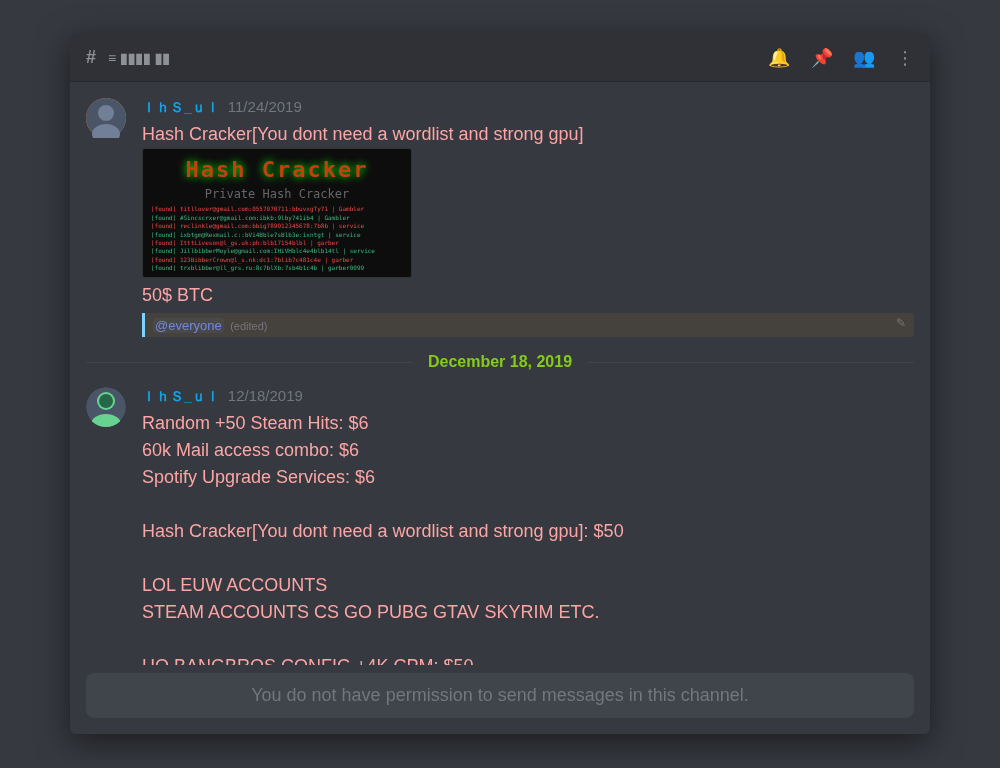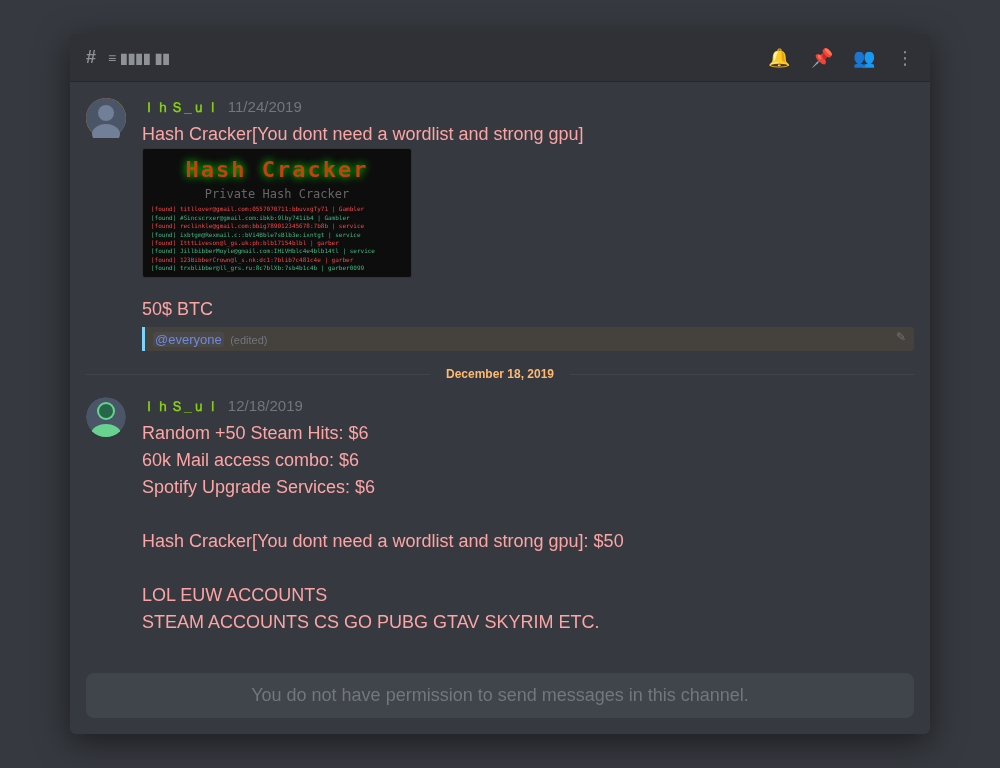--- a/index.html
+++ b/index.html
@@ -183,43 +183,43 @@
       align-items: center;
       gap: 16px;
       margin: 16px 0;
     }
     .date-separator-line {
       flex: 1;
       height: 1px;
       background: #40444b;
     }
     .date-separator-text {
-      font-size: 12px;
-      color: #fdba74;
+      font-size: 16px;
+      color: #84cc16;
       font-weight: 600;
       white-space: nowrap;
     }
     
     .bottom-bar {
       background: #36393f;
       padding: 8px 16px 16px;
       flex-shrink: 0;
     }
     .no-permission-bar {
       background: #40444b;
       border-radius: 8px;
       padding: 12px 16px;
       color: #72767d;
       font-size: 18px;
       text-align: center;
     }
 
     
     .username-tag {
-      color: #84cc16;
+      color: #0ea5e9;
       font-size: 14px;
       font-weight: 600;
     }
   </style>
 </head>
 <body>
 
 <div class="outer-wrapper">
 
   <div class="top-bar">
@@ -261,21 +261,21 @@
             <div class="terminal-line-red">[found] titllover@gmail.com:0557070711:bbuvxgTy71 | Gambler</div>
             <div class="terminal-line-green">[found] #Sincscrxer@gmail.com:ibkb:9lby741ib4 | Gambler</div>
             <div class="terminal-line-red">[found] reclinkle@gmail.com:bbig789012345678:7b8b | service</div>
             <div class="terminal-line-green">[found] ixbtgm@Rexmail.c::bVi4Bble7sBlb3e:ixntgt | service</div>
             <div class="terminal-line-red">[found] ItttLiveson@l_gs.uk:ph:blb17154blbl | garber</div>
             <div class="terminal-line-green">[found] JillbibberMoyle@gmail.com:IHiVHblc4e4blb14tl | service</div>
             <div class="terminal-line-red">[found] 123BibberCrown@l_s.nk:dc1:7blib7c481c4e | garber</div>
             <div class="terminal-line-green">[found] trxblibber@ll_grs.ru:8c7blXb:7sb4b1c4b | garber0099</div>
           </div>
         </div>
-        <div class="message-text" style="margin-top:18px;">50$ BTC</div>
+        <div class="message-text" style="margin-top:4px;">50$ BTC</div>
 
         <div style="margin-top:4px; border-left:3px solid #7dd3fc; padding: 3px 8px; background: rgba(250,166,26,0.08); border-radius: 0 3px 3px 0;">
           <span class="mention">@everyone</span>
           <span class="mention-edited">(edited)</span>
           <span style="float:right; color:#72767d; font-size:12px; cursor:pointer;">✎</span>
         </div>
       </div>
     </div>
 
     <div class="date-separator">

